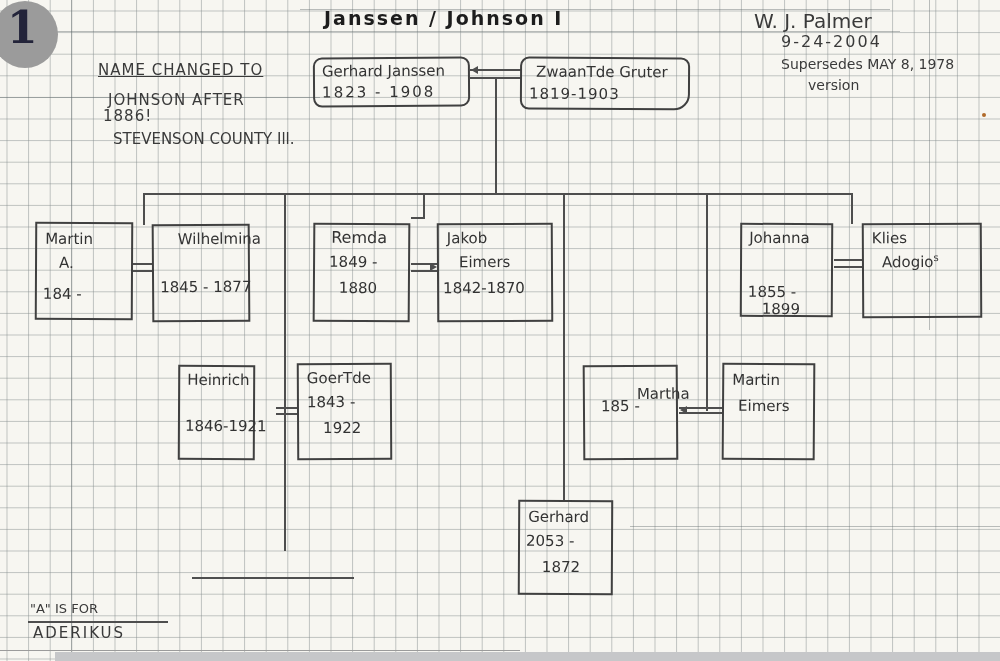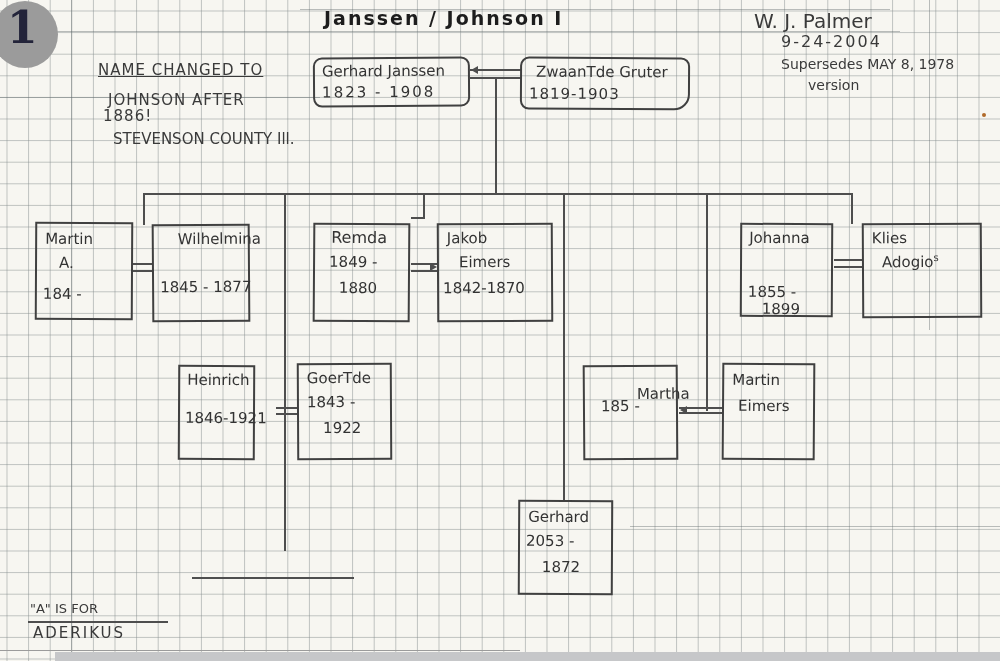--- a/index.html
+++ b/index.html
@@ -112,21 +112,21 @@
     <div style="left:6px;top:56px;">1855 -</div>
     <div style="left:20px;top:73px;">1899</div>
   </div>
   <div class="pbox" style="left:862px;top:223px;width:120px;height:95px;transform:rotate(-0.3deg);">
     <div style="left:8px;top:2px;">Klies</div>
     <div style="left:18px;top:22px;"><span>Adogio</span><span class="sup">s</span></div>
   </div>
 
   <div class="pbox" style="left:178px;top:365px;width:77px;height:95px;transform:rotate(0.3deg);">
     <div style="left:7px;top:2px;">Heinrich</div>
-    <div style="left:5px;top:40px;">1846-1921</div>
+    <div style="left:5px;top:48px;">1846-1921</div>
   </div>
   <div class="pbox" style="left:297px;top:363px;width:95px;height:97px;transform:rotate(-0.3deg);">
     <div style="left:8px;top:2px;">GoerTde</div>
     <div style="left:8px;top:26px;">1843 -</div>
     <div style="left:24px;top:52px;">1922</div>
   </div>
   <div class="pbox" style="left:583px;top:365px;width:95px;height:95px;transform:rotate(-0.4deg);">
     <div style="left:8px;top:16px;margin-left:44px;">Martha</div>
     <div style="left:16px;top:28px;">185 -</div>
   </div>

